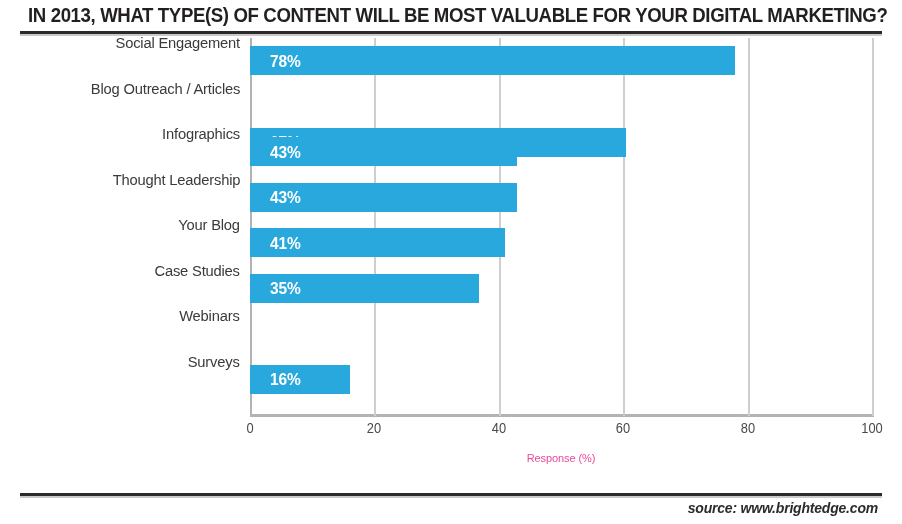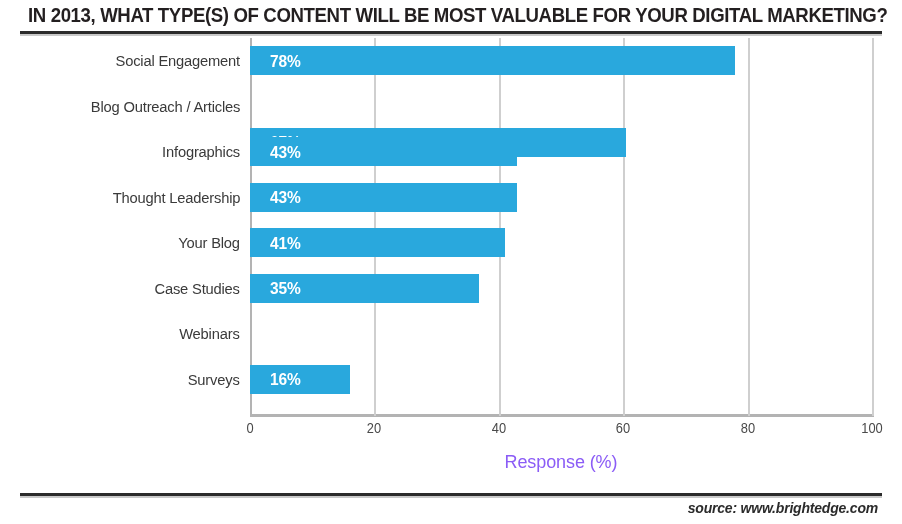--- a/index.html
+++ b/index.html
@@ -104,21 +104,21 @@
     font-weight: bold;
     font-size: 16.5px;
     letter-spacing: -0.2px;
     white-space: nowrap;
   }
 
   
   .cat-labels {
     position: absolute;
     left: 30px;
-    top: 38px;
+    top: 20px;
     width: 210px;
     height: 376px;
   }
   .cat-label {
     position: absolute;
     right: 0;
     height: 45.5px;
     line-height: 45.5px;
     text-align: right;
     white-space: nowrap;
@@ -146,22 +146,22 @@
     font-size: 14px;
     color: #4a4a4a;
   }
   .xaxis-title {
     position: absolute;
     left: 250px;
     top: 452px;
     width: 622px;
     text-align: center;
     font-family: "Liberation Sans", sans-serif;
-    font-size: 18px;
-    color: #8b5cf6;
+    font-size: 11px;
+    color: #ec4899;
     letter-spacing: -0.1px;
   }
 
   
   .source {
     position: absolute;
     right: 24px;
     top: 500px;
     font-family: "Liberation Sans", sans-serif;
     font-style: italic;

